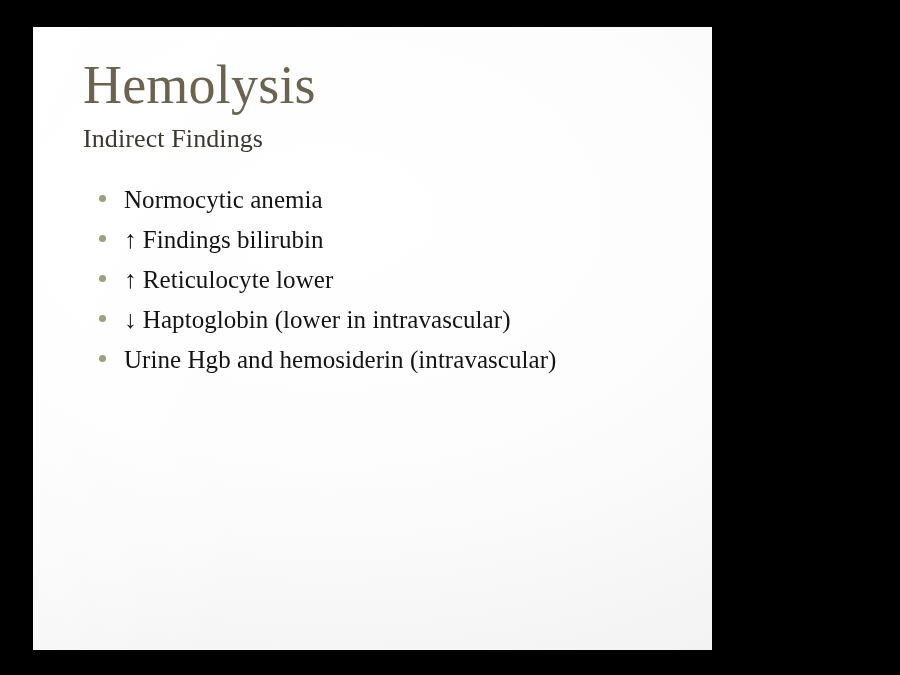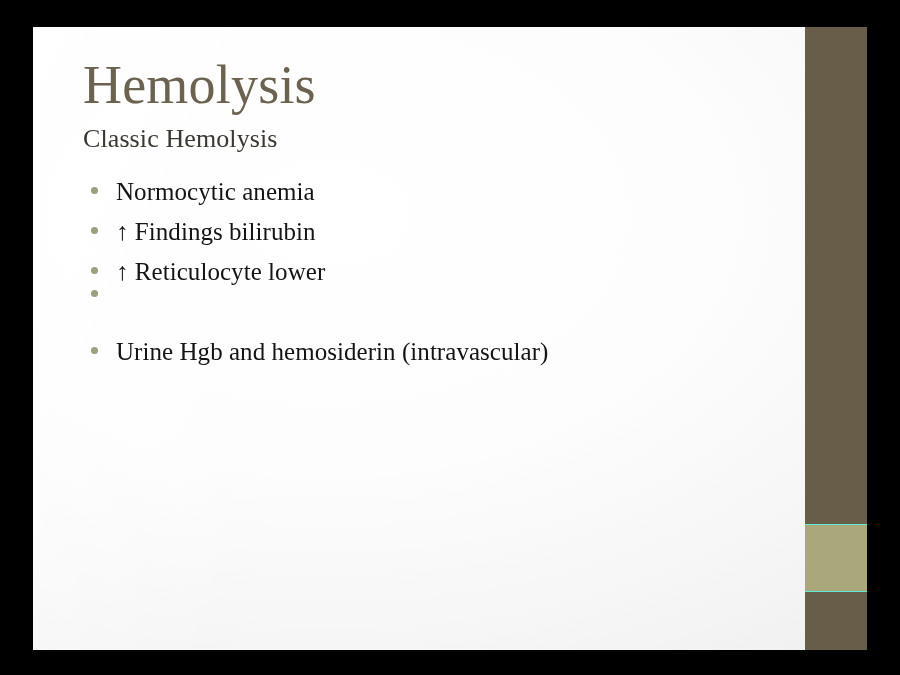--- a/index.html
+++ b/index.html
@@ -19,21 +19,21 @@
     width: 900px;
     height: 675px;
     background: #000000;
   }
 
   
   #slide {
     position: absolute;
     left: 33px;
     top: 27px;
-    width: 834px;
+    width: 679px;
     height: 623px;
     background: #5eead4;
     overflow: hidden;
   }
 
   
   #slide-bg {
     position: absolute;
     left: 0;
     top: 0;
@@ -97,21 +97,21 @@
     letter-spacing: 0.1px;
     white-space: nowrap;
   }
 
   #bullet-list {
     position: absolute;
     left: 58px;
     top: 149px;
     width: 700px;
     list-style: none;
-    margin: 0;
+    margin: 8px;
     padding: 0;
   }
 
   .bullet-item {
     position: relative;
     display: flex;
     align-items: baseline;
     height: 40px;
     margin: 0;
     padding: 0;
@@ -147,38 +147,39 @@
     <div id="slide-bg"></div>
 
     <div class="side-bar" id="bar-top"></div>
     <div class="side-bar" id="bar-accent"></div>
     <div class="side-bar" id="bar-bottom"></div>
 
     <div id="content">
 
       <div id="title-block">
         <h1 id="page-title">Hemolysis</h1>
-        <h2 id="page-subtitle">Classic Hemolysis</h2>
+        <h2 id="page-subtitle">Indirect Findings</h2>
       </div>
 
       <ul id="bullet-list">
         <li class="bullet-item">
           <span class="bullet-dot"></span>
           <span class="bullet-text">Normocytic anemia</span>
         </li>
         <li class="bullet-item">
           <span class="bullet-dot"></span>
           <span class="bullet-text">↑ Findings bilirubin</span>
         </li>
         <li class="bullet-item">
           <span class="bullet-dot"></span>
           <span class="bullet-text">↑ Reticulocyte lower</span>
         </li>
         <li class="bullet-item">
           <span class="bullet-dot"></span>
+          <span class="bullet-text">↓ Haptoglobin (lower in intravascular)</span>
         </li>
         <li class="bullet-item">
           <span class="bullet-dot"></span>
           <span class="bullet-text">Urine Hgb and hemosiderin (intravascular)</span>
         </li>
       </ul>
 
     </div>
   </div>
 </div>

